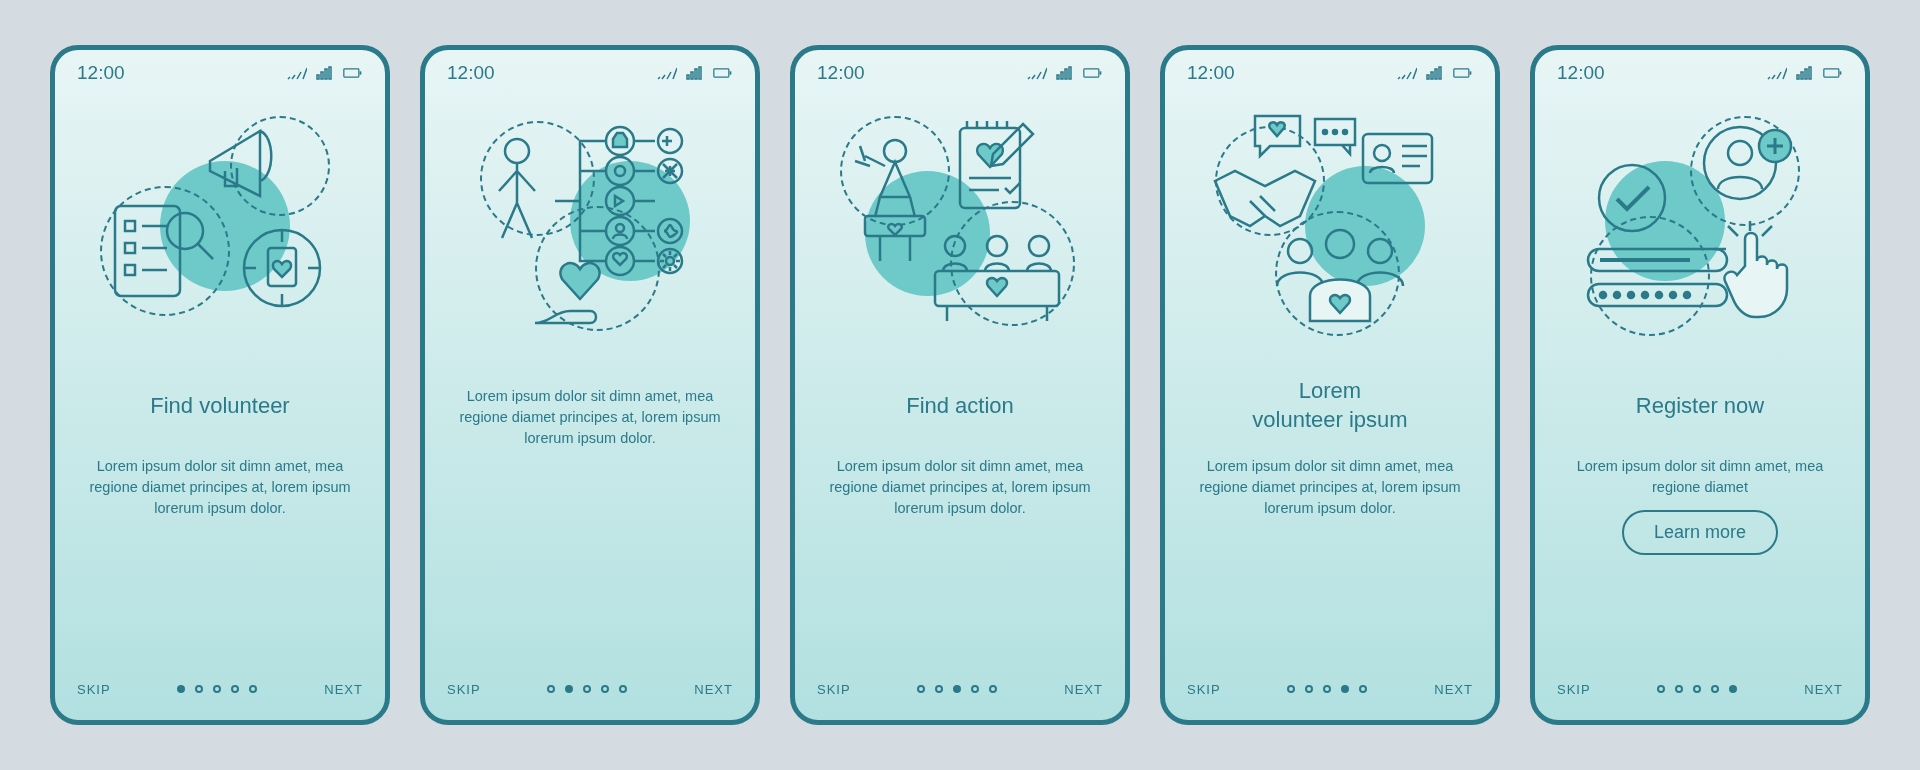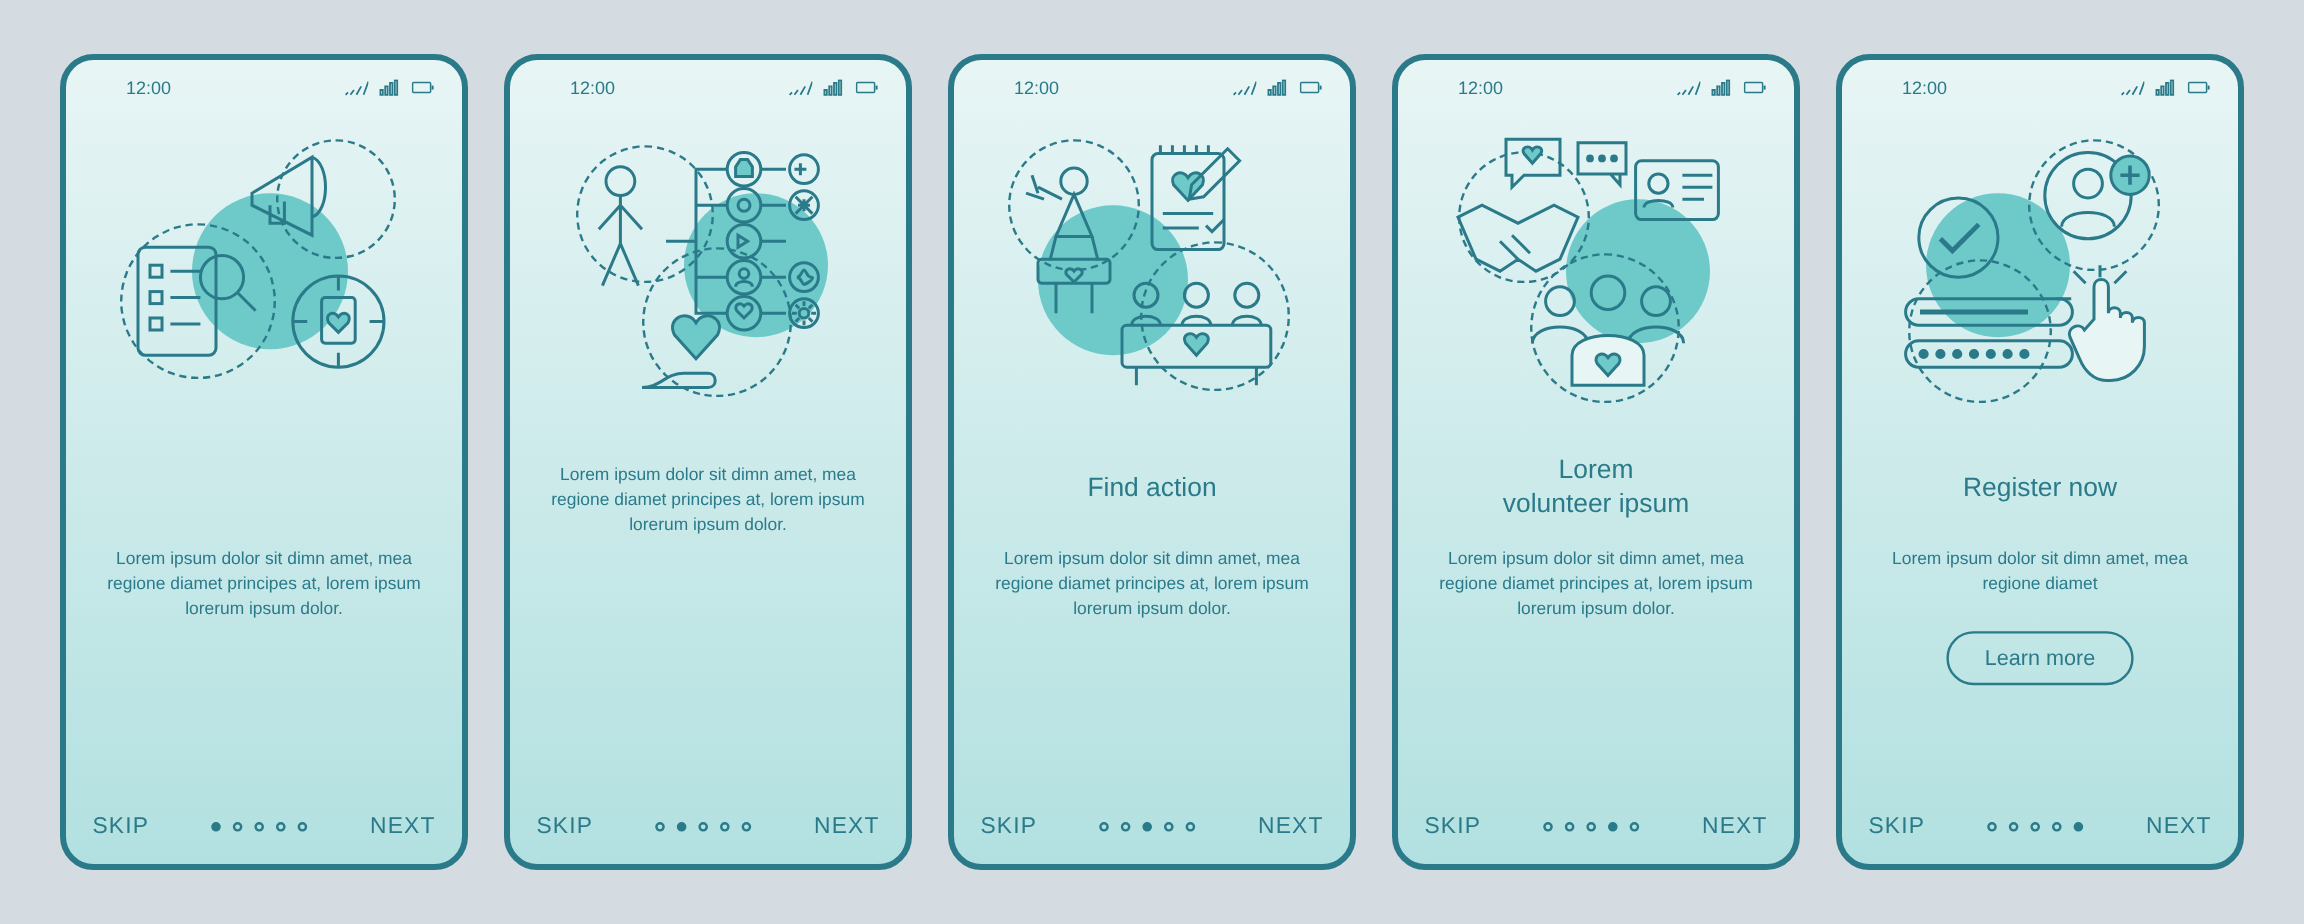--- a/index.html
+++ b/index.html
@@ -29,23 +29,22 @@
     display: flex;
     flex-direction: column;
     padding: 10px 22px 18px;
     color: #2a7a8a;
     overflow: hidden;
   }
   .statusbar {
     display: flex;
     justify-content: space-between;
     align-items: center;
-    font-size: 15px;
+    font-size: 19px;
     height: 26px;
-    margin-left: 28px;
   }
   .status-right { display: flex; gap: 8px; align-items: center; }
   .status-icon { width: 20px; height: 14px; display: inline-block; }
   .illus-wrap {
     flex: 0 0 280px;
     display: flex;
     justify-content: center;
     align-items: center;
   }
   .illus {
@@ -83,34 +82,34 @@
   }
   .body {
     text-align: center;
     font-size: 14.5px;
     line-height: 1.45;
     margin-top: 20px;
     flex: 1;
   }
   .cta {
     display: block;
-    margin: 28px auto 0;
+    margin: 12px auto 0;
     padding: 10px 30px;
     border: 2px solid #2a7a8a;
     border-radius: 999px;
     font-size: 18px;
     color: #2a7a8a;
     background: transparent;
     cursor: pointer;
   }
   .navbar {
     display: flex;
     justify-content: space-between;
     align-items: center;
-    font-size: 19px;
+    font-size: 13px;
     letter-spacing: 1px;
     height: 26px;
   }
   .dots { display: flex; gap: 10px; }
   .dot {
     width: 8px; height: 8px; border-radius: 50%;
     border: 2px solid #2a7a8a;
     box-sizing: border-box;
   }
   .dot.active { background: #2a7a8a; }
@@ -160,20 +159,21 @@
           </svg>
         <svg class="ico" style="left:140px;top:120px;width:85px;height:85px" viewBox="0 0 85 85">
             <circle cx="42" cy="42" r="38"></circle>
             <rect x="28" y="22" width="28" height="38" rx="3"></rect>
             <path d="M42 38c-4-6-12-2-8 5l8 8 8-8c4-7-4-11-8-5z" fill="#6ec9c9"></path>
             <path d="M42 4v12M42 80V68M4 42h12M80 42H68"></path>
           </svg>
       </div>
     </div>
     <div class="title">
+      <span>Find volunteer</span>
     </div>
     <div class="body">Lorem ipsum dolor sit dimn amet, mea regione diamet principes at, lorem ipsum lorerum ipsum dolor.</div>
     <div class="navbar">
       <span class="navbtn">SKIP</span>
       <span class="dots">
         <span class="dot active"></span>
         <span class="dot"></span>
         <span class="dot"></span>
         <span class="dot"></span>
         <span class="dot"></span>

